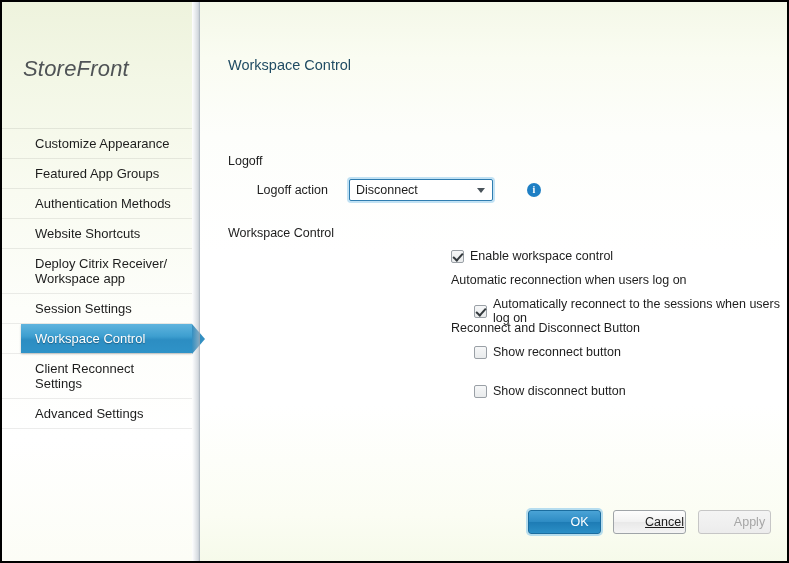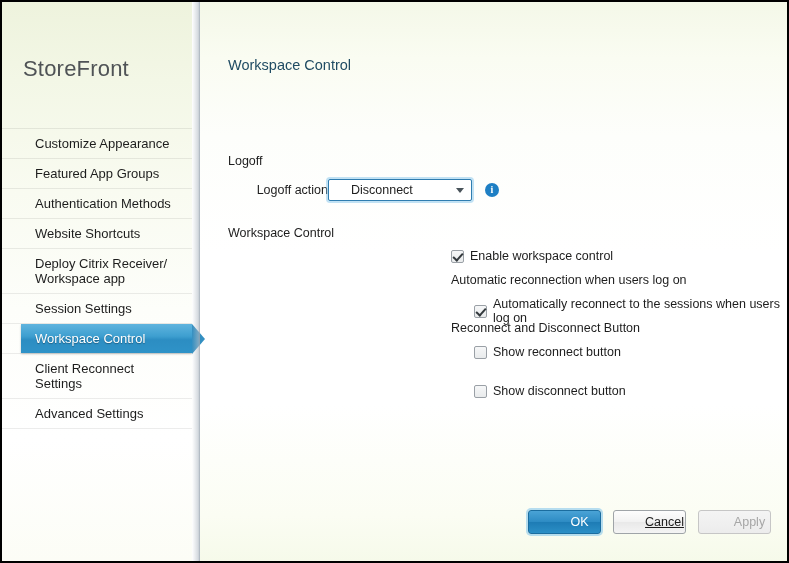--- a/index.html
+++ b/index.html
@@ -44,20 +44,21 @@
   }
 
   .brand {
     position: absolute;
     left: 21px;
     top: 54px;
     font-size: 22px;
     color: #4f5356;
     letter-spacing: 0.2px;
     white-space: nowrap;
+    font-style: italic;
   }
 
   .nav-list {
     position: absolute;
     left: 0;
     top: 126px;
     width: 190px;
   }
   .nav-item {
     position: relative;
@@ -143,21 +144,21 @@
   }
   .section-logoff { top: 152px; }
   .section-wsc    { top: 224px; }
 
   .field-row {
     position: absolute;
     left: 28px;
     top: 177px;
     display: flex;
     align-items: center;
-    gap: 0;
+    gap: 21px;
   }
   .field-label {
     font-size: 12.5px;
     color: #1d1d1d;
     text-align: right;
     width: 100px;
   }
 
   
   .combo {
@@ -169,21 +170,21 @@
     border: 1px solid #2f7db0;
     border-radius: 2px;
     box-shadow: 0 0 0 2px rgba(120,190,232,0.45);
     display: flex;
     align-items: center;
     cursor: default;
   }
   .combo-value {
     font-size: 12.5px;
     color: #1d1d1d;
-    padding-left: 22px;
+    padding-left: 6px;
     flex: 1;
     white-space: nowrap;
     overflow: hidden;
   }
   .combo-arrow {
     width: 22px;
     display: flex;
     align-items: center;
     justify-content: center;
   }

